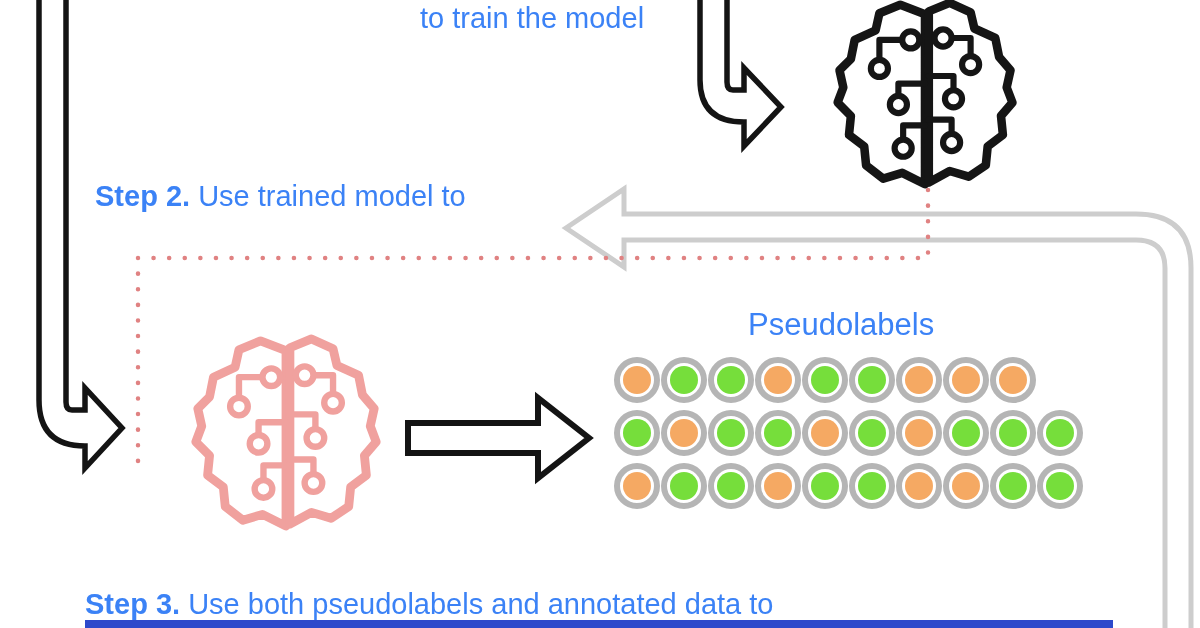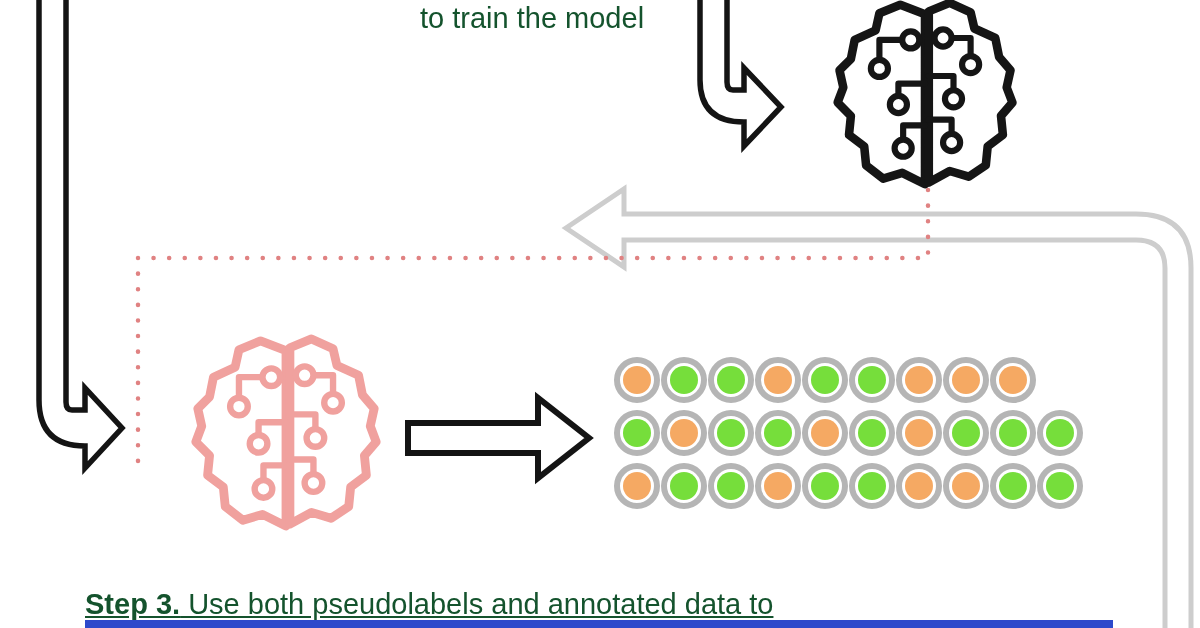--- a/index.html
+++ b/index.html
@@ -1,27 +1,27 @@
 <!DOCTYPE html>
 <html><head>
 <meta charset="utf-8">
 <style>
   html,body{margin:0;padding:0;background:#ffffff;}
   .canvas{
     position:relative;width:1200px;height:628px;overflow:hidden;background:#ffffff;
     font-family:"Liberation Sans","DejaVu Sans",sans-serif;color:#1d1d1d;
   }
   .canvas svg.layer{position:absolute;left:0;top:0;}
-  .txt{position:absolute;font-size:29px;line-height:1.15;white-space:nowrap;color:#14532d;}
+  .txt{position:absolute;font-size:29px;line-height:1.15;white-space:nowrap;color:#3b82f6;}
   .txt b{font-weight:bold;}
   .label-step2{left:95px;top:174px;line-height:44px;}
   .label-train{left:420px;top:2px;}
   .label-trained{left:190px;top:286px;}
   .label-pseudo{left:748px;top:307px;font-size:31px;}
-  .label-step3{left:85px;top:588px;text-decoration:underline;}
+  .label-step3{left:85px;top:588px;}
   .grid{position:absolute;left:614px;top:357px;display:flex;flex-direction:column;gap:7px;}
   .dot-row{display:flex;gap:1px;}
   .dot-outer{width:46px;height:46px;box-sizing:border-box;border:6px solid var(--ring,#b5b5b5);
     border-radius:50%;background:#fff;display:flex;align-items:center;justify-content:center;}
   .dot-inner{width:28px;height:28px;border-radius:50%;}
   .bottom-bar{position:absolute;left:85px;top:620px;width:1028px;height:8px;}
 </style>
 </head>
 <body>
 
@@ -72,23 +72,25 @@
     <path fill="#ffffff" stroke-width="6" d="M408 423 L538 423 L538 398 L589 438 L538 478 L538 453 L408 453 Z" stroke="#141414"></path>
 
     <use href="#brain" transform="translate(830,0) scale(0.95)" stroke="#151515"></use>
 
     <use href="#brain" transform="translate(188,336) scale(0.98)" stroke="#f0a19e"></use>
   </svg>
 
   <div class="txt label-train">to train the model</div>
 
   <div class="txt label-step2">
+    <div><b>Step 2.</b><span> Use trained model to</span></div>
   </div>
 
 
+  <div class="txt label-pseudo">Pseudolabels</div>
 
   <div class="txt label-step3"><b>Step 3.</b><span> Use both pseudolabels and annotated data to</span></div>
 
   <div class="grid" style="--ring: #B5B5B5;">
       <div class="dot-row">
         <div class="dot-outer">
           <div class="dot-inner" style="background: rgb(245, 169, 99);"></div>
         </div>
         <div class="dot-outer">
           <div class="dot-inner" style="background: rgb(118, 222, 59);"></div>

